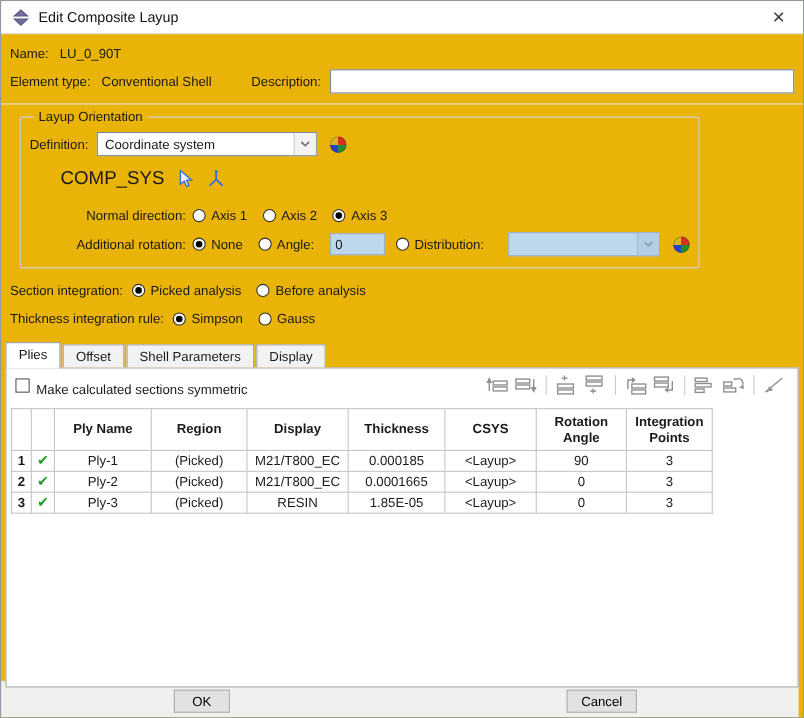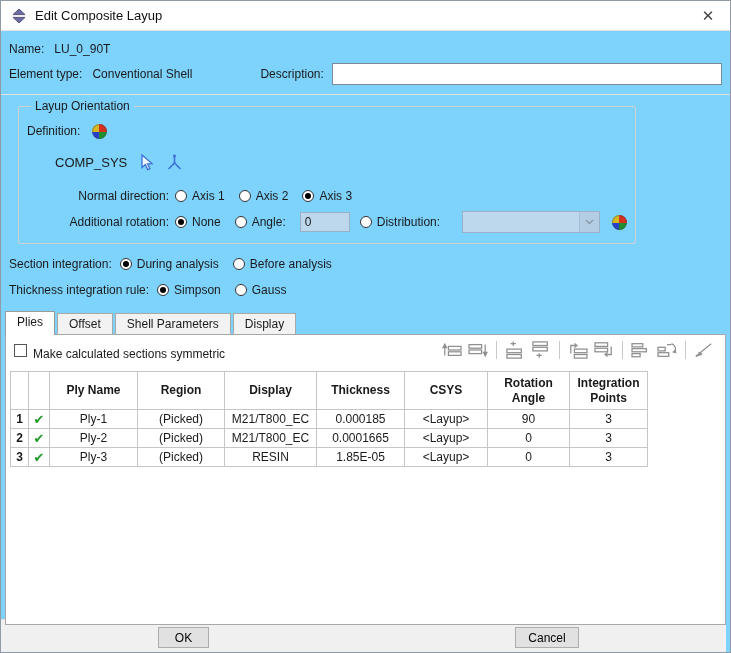--- a/index.html
+++ b/index.html
@@ -1,44 +1,44 @@
 <!DOCTYPE html>
 <html><head>
 <meta charset="utf-8">
 <style>
   html,body{margin:0;padding:0;background:#bfbfbf;}
   *{box-sizing:border-box;}
   body{font-family:"Liberation Sans","DejaVu Sans",sans-serif;font-size:12px;color:#1a1a1a;}
-  .dialog{position:relative;width:731px;height:653px;background:#7dd3fc;border:1px solid #8f9aa5;overflow:hidden;}
+  .dialog{position:relative;width:731px;height:653px;background:#eab308;border:1px solid #8f9aa5;overflow:hidden;}
 
   
   .titlebar{height:30px;display:flex;align-items:center;padding:0 10px;border-bottom:1px solid #e0e0e0;background:#fff;}
   .titlebar .title{margin-left:8px;font-size:13px;color:#111;}
   .titlebar .close{margin-left:auto;font-size:15px;color:#444;width:24px;text-align:center;cursor:default;}
 
   
   .name-row{display:flex;align-items:center;height:20px;margin:8px 8px 0 8px;}
   .name-row .val{margin-left:10px;}
   .elem-row{display:flex;align-items:center;height:26px;margin:2px 8px 0 8px;}
   .elem-row .val{margin-left:10px;}
-  .elem-row .desc-label{margin-left:68px;}
+  .elem-row .desc-label{margin-left:36px;}
   .desc-input{flex:1;margin-left:8px;height:22px;border:1px solid #7a8a99;padding:0 4px;font:inherit;background:#fff;}
   .hsep{border:none;border-top:1px solid #e3e3e3;margin:7px 0 0 0;}
 
   
   fieldset.groupbox{width:581px;margin:4px 0 0 17px;border:1px solid #d0d0d0;border-radius:2px;padding:4px 8px 10px 8px;}
   fieldset.groupbox legend{padding:0 4px;margin-left:4px;}
   .def-row{display:flex;align-items:center;margin-top:2px;height:24px;}
   .combo{display:flex;align-items:stretch;border:1px solid #7a8a99;background:#fff;height:22px;width:200px;margin-left:8px;}
   .combo .combo-text{flex:1;display:flex;align-items:center;padding:0 6px;white-space:nowrap;overflow:hidden;}
   .combo .combo-arrow{width:20px;border-left:1px solid #cfcfcf;background:#f3f3f3;display:flex;align-items:center;justify-content:center;}
   .combo.disabled{background:#bdd7ec;border-color:#9ab0c4;width:138px;}
   .combo.disabled .combo-arrow{background:#b3cde4;border-left-color:#a5bdd4;}
   .colorwheel{width:15px;height:15px;border-radius:50%;margin-left:12px;background:conic-gradient(#d83020 0deg 95deg,#1f8f2f 95deg 185deg,#2a3fc9 185deg 265deg,#d8b820 265deg 360deg);box-shadow:inset 0 0 0 1px rgba(60,60,60,.35);}
-  .compsys-row{display:flex;align-items:center;margin:8px 0 0 28px;height:22px;font-size:13px;}
+  .compsys-row{display:flex;align-items:center;margin:8px 0 0 28px;height:22px;font-size:17px;}
   .compsys-row svg{margin-left:12px;}
   .or-row{display:flex;align-items:center;margin-top:12px;height:22px;}
   .or-row .lab{width:148px;text-align:right;padding-right:6px;}
 
   
   .radio-item{display:flex;align-items:center;margin-right:14px;}
   .radio{width:12px;height:12px;border:1px solid #333;border-radius:50%;background:#fff;position:relative;flex:0 0 auto;}
   .radio.checked::after{content:"";position:absolute;left:2px;top:2px;width:6px;height:6px;border-radius:50%;background:#000;}
   .radio-item .rlab{margin-left:5px;}
   .angle-input{width:50px;height:20px;background:#bdd7ec;border:1px solid #9ab0c4;font:inherit;padding:0 4px;margin-right:10px;color:#1a1a1a;}
@@ -105,20 +105,28 @@
     <span class="desc-label">Description:</span>
     <input class="desc-input" type="text" value="" style="">
   </div>
   <hr class="hsep">
 
   <fieldset class="groupbox">
     <legend>Layup Orientation</legend>
 
     <div class="def-row">
       <span>Definition:</span>
+      <div class="combo">
+        <span class="combo-text">Coordinate system</span>
+        <span class="combo-arrow">
+          <svg width="9" height="6" viewBox="0 0 9 6">
+              <polyline points="1,1 4.5,4.5 8,1" fill="none" stroke="#6a6a6a" stroke-width="1.4"></polyline>
+            </svg>
+        </span>
+      </div>
       <span class="colorwheel"></span>
     </div>
 
     <div class="compsys-row">
       <span>COMP_SYS</span>
       <svg width="15" height="17" viewBox="0 0 15 17">
         <path d="M3,1 L3,13.5 L6.4,10.6 L8.6,15.6 L10.8,14.6 L8.6,9.8 L13,9.6 Z" fill="#eef4ff" stroke="#3a6fd8" stroke-width="1.3"></path>
       </svg>
       <svg width="17" height="17" viewBox="0 0 17 17">
         <g stroke="#3a6fd8" stroke-width="1.6" stroke-linecap="round">
@@ -170,21 +178,21 @@
         </span>
       </div>
       <span class="colorwheel"></span>
     </div>
   </fieldset>
 
   <div class="int-row">
     <span class="lab">Section integration:</span>
     <span class="radio-item">
       <span class="radio checked"></span>
-      <span class="rlab">During analysis</span>
+      <span class="rlab">Picked analysis</span>
     </span>
     <span class="radio-item">
       <span class="radio"></span>
       <span class="rlab">Before analysis</span>
     </span>
   </div>
 
   <div class="int-row" style="margin-top:6px;">
     <span class="lab">Thickness integration rule:</span>
     <span class="radio-item">

